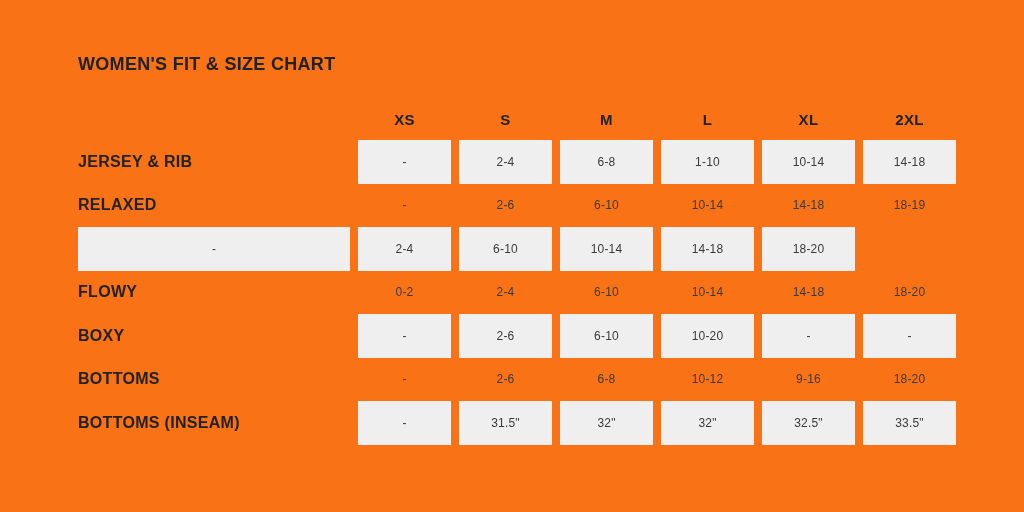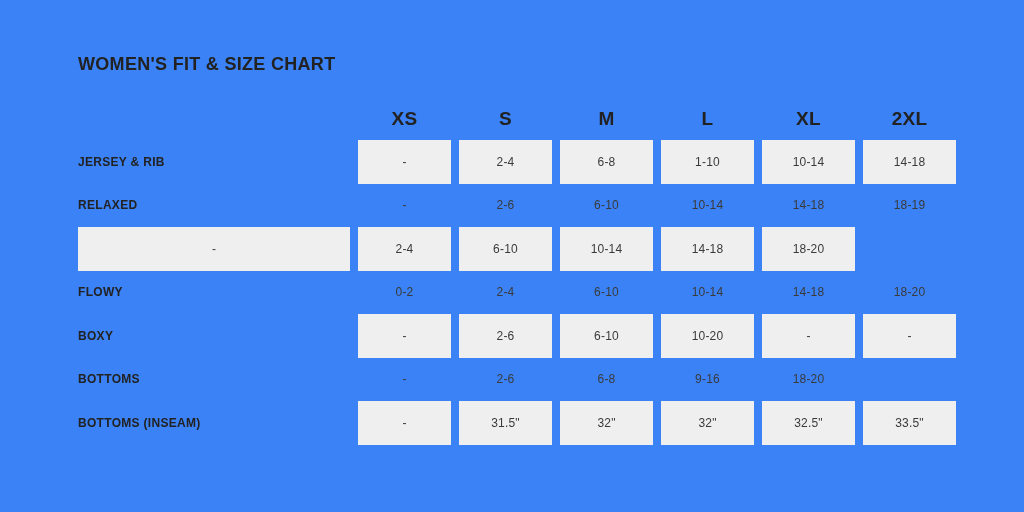--- a/index.html
+++ b/index.html
@@ -5,21 +5,21 @@
   html, body {
     margin: 0;
     padding: 0;
     background: #ffffff;
     font-family: "Liberation Sans", sans-serif;
   }
   .sheet {
     position: relative;
     width: 1024px;
     height: 512px;
-    background: #3b82f6;
+    background: #f97316;
     overflow: hidden;
   }
   .title {
     position: absolute;
     left: 78px;
     top: 54px;
     margin: 0;
     font-size: 18px;
     font-weight: 700;
     letter-spacing: 0.3px;
@@ -36,32 +36,32 @@
     display: grid;
     grid-template-columns: 272px repeat(6, 1fr);
     column-gap: 8px;
   }
   .header-row {
     height: 42px;
     align-items: center;
   }
   .head-cell {
     text-align: center;
-    font-size: 19px;
+    font-size: 15px;
     font-weight: 700;
     letter-spacing: 0.3px;
     color: #222222;
   }
   .body-row {
     height: 43.5px;
   }
   .label-cell {
     display: flex;
     align-items: center;
-    font-size: 12px;
+    font-size: 16px;
     font-weight: 700;
     letter-spacing: 0.3px;
     color: #222222;
     text-transform: uppercase;
   }
   .value-cell {
     display: flex;
     align-items: center;
     justify-content: center;
     font-size: 12px;
@@ -132,20 +132,21 @@
         <div class="value-cell">6-10</div>
         <div class="value-cell">10-20</div>
         <div class="value-cell">-</div>
         <div class="value-cell">-</div>
       </div>
       <div class="body-row">
         <div class="label-cell">BOTTOMS</div>
         <div class="value-cell">-</div>
         <div class="value-cell">2-6</div>
         <div class="value-cell">6-8</div>
+        <div class="value-cell">10-12</div>
         <div class="value-cell">9-16</div>
         <div class="value-cell">18-20</div>
       </div>
       <div class="body-row shaded">
         <div class="label-cell">BOTTOMS (INSEAM)</div>
         <div class="value-cell">-</div>
         <div class="value-cell">31.5"</div>
         <div class="value-cell">32"</div>
         <div class="value-cell">32"</div>
         <div class="value-cell">32.5"</div>

